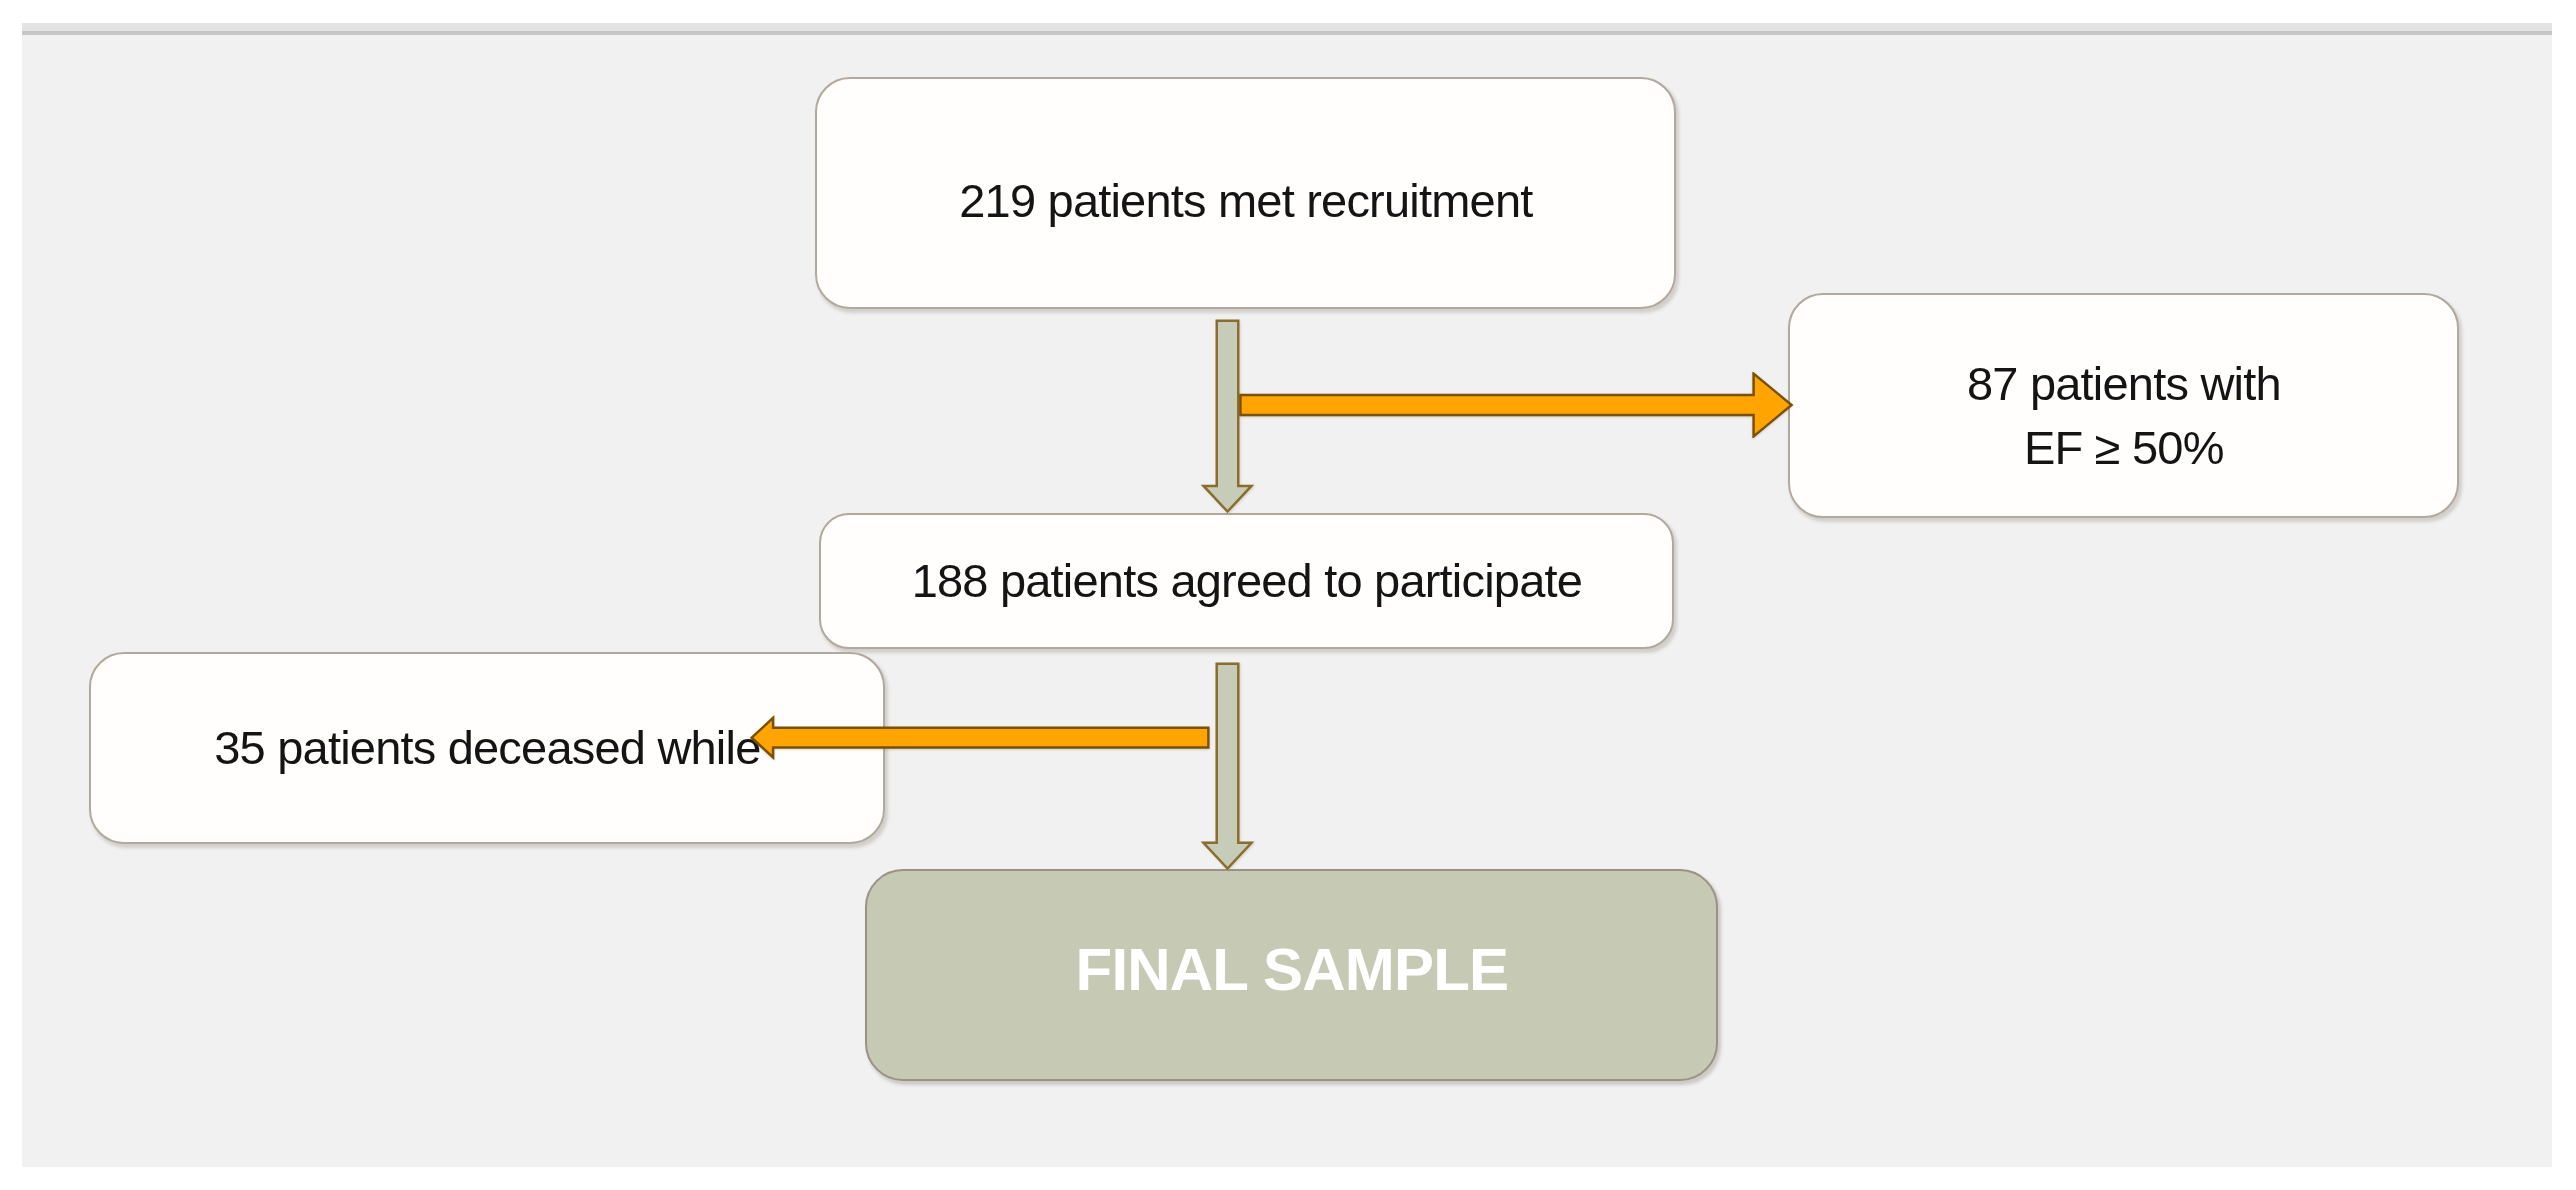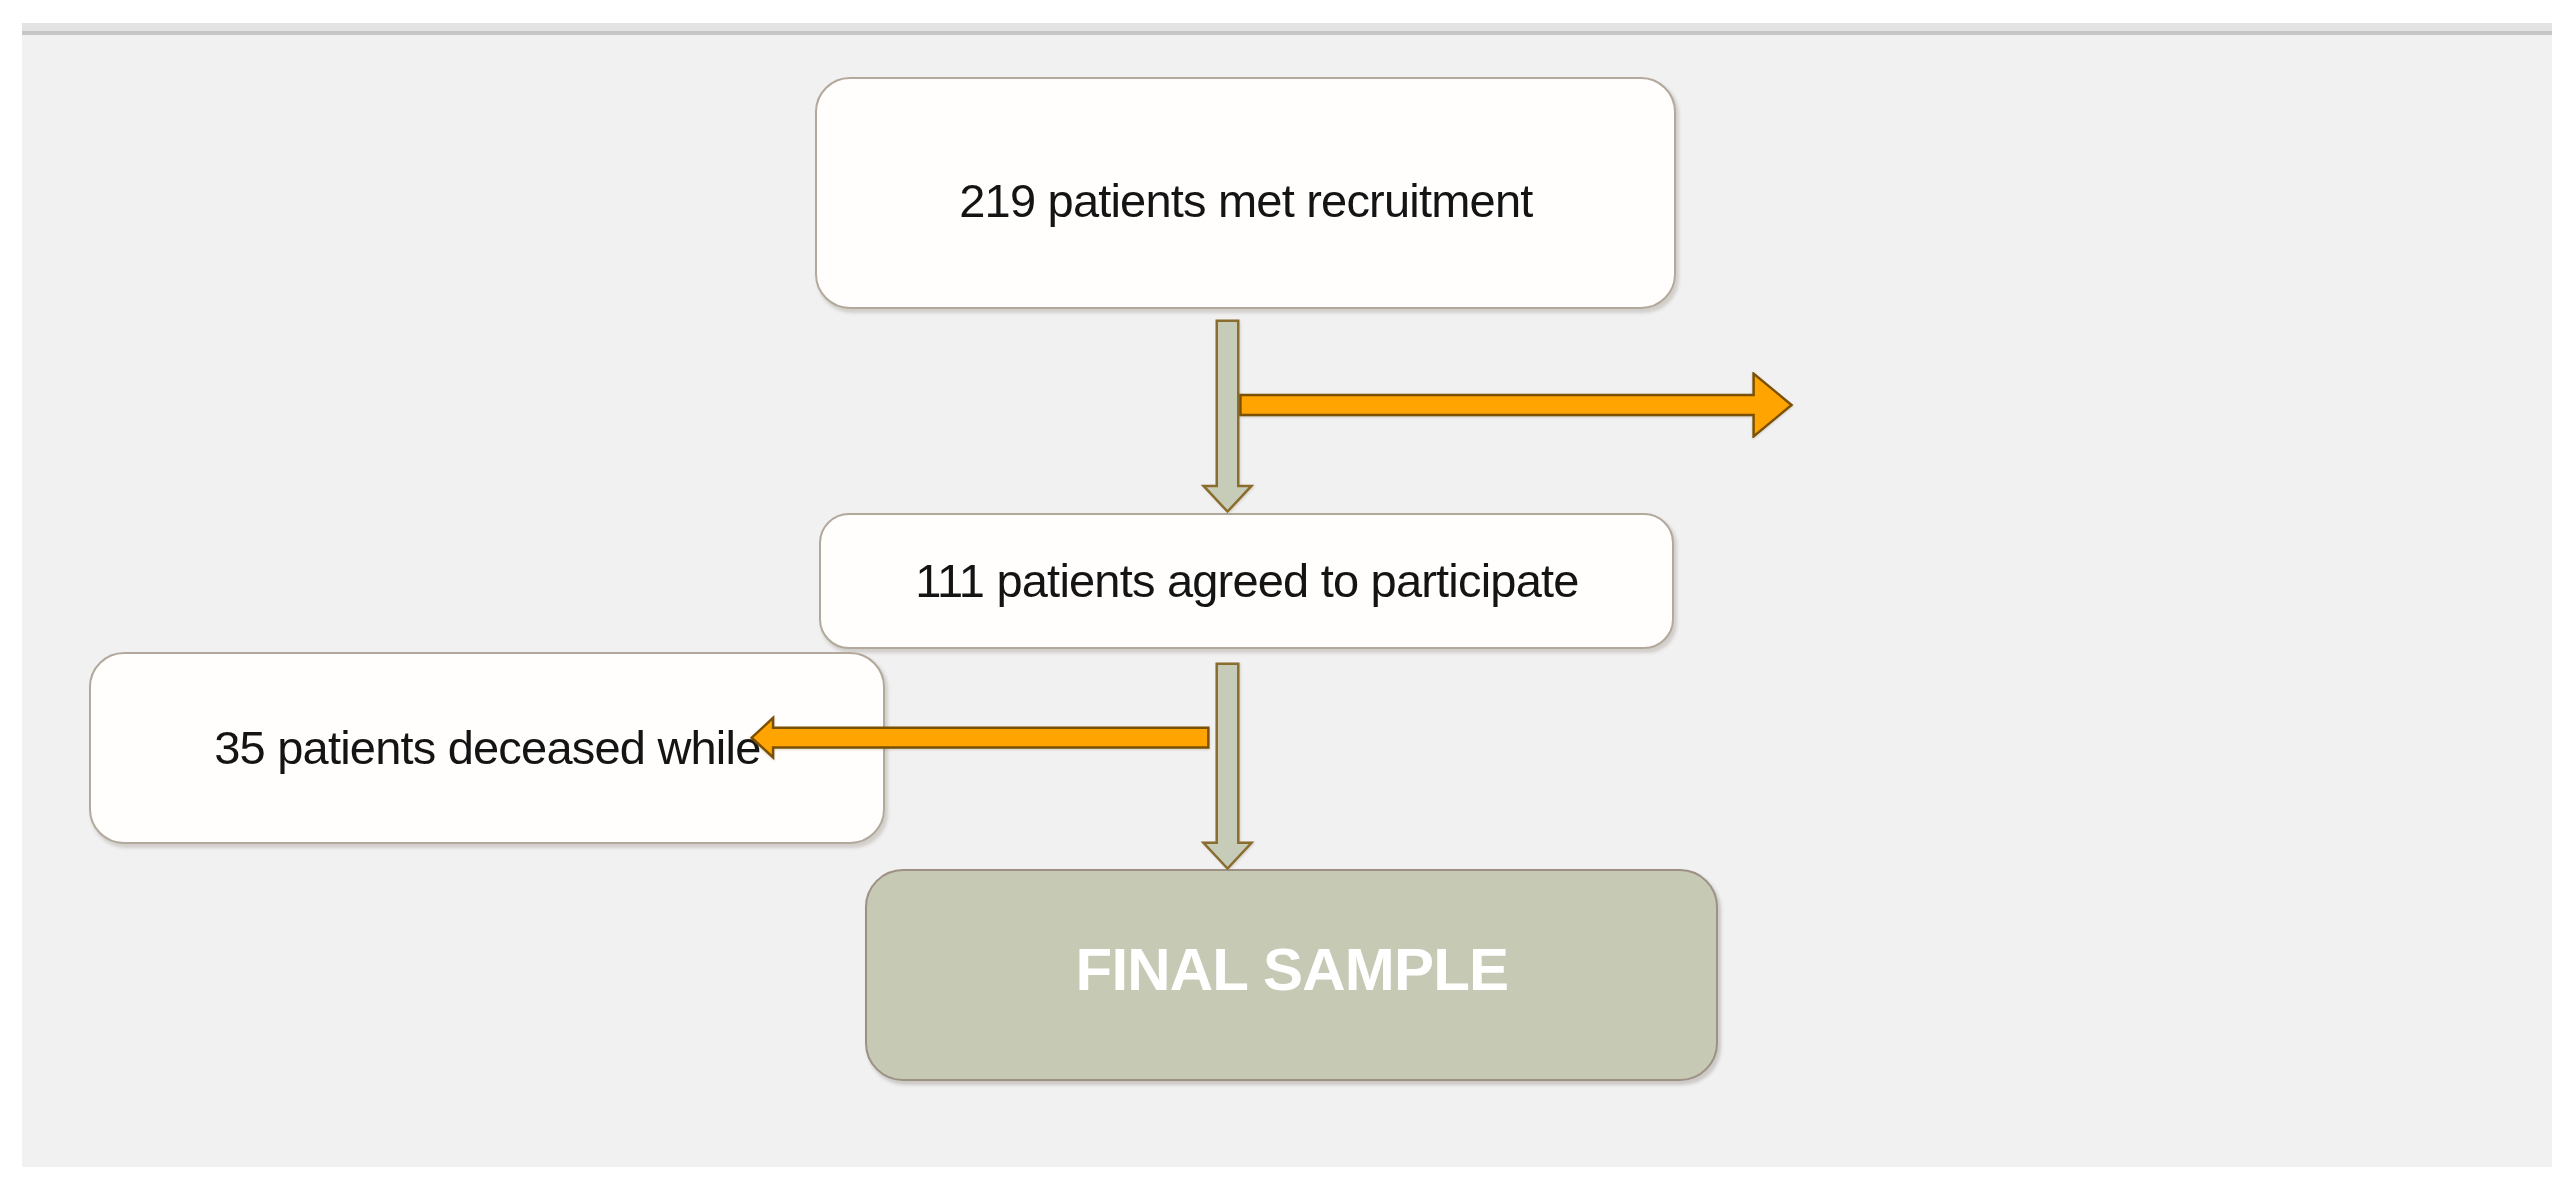--- a/index.html
+++ b/index.html
@@ -61,23 +61,27 @@
   </svg>
 
   <svg class="arrow-svg a-left" width="462" height="61" viewBox="0 0 558 74">
     <polygon points="556,24 28,24 28,12 2,36 28,60 28,48 556,48" fill="#ffa400" stroke="#7a5104" stroke-width="3" stroke-linejoin="miter"></polygon>
   </svg>
 
   <div class="node box-white node-recruited">
     <div>219 patients met recruitment</div>
   </div>
 
+  <div class="node box-white node-ef50">
+    <div>87 patients with</div>
+    <div>EF ≥ 50%</div>
+  </div>
 
   <div class="node box-white node-agreed">
-    <div>111 patients agreed to participate</div>
+    <div>188 patients agreed to participate</div>
   </div>
 
   <div class="node box-white node-deceased">
     <div>35 patients deceased while</div>
   </div>
 
   <div class="node node-final">
     <div>FINAL SAMPLE</div>
   </div>
 </div>

